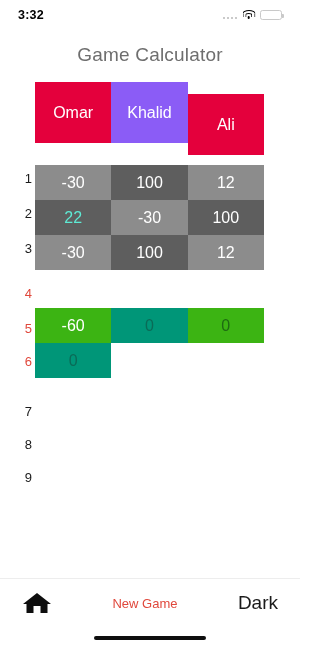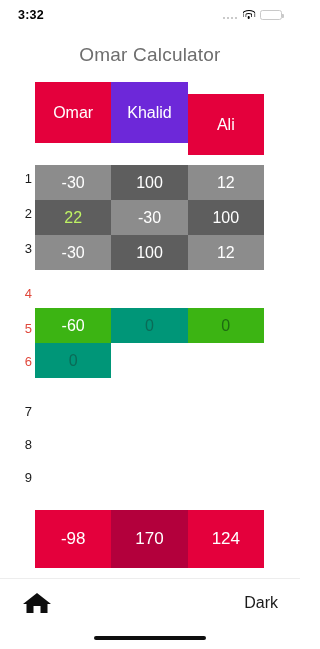--- a/index.html
+++ b/index.html
@@ -78,21 +78,21 @@
     position:absolute; left:0; top:578px; width:300px; height:1px;
     background:#ededed;
   }
   .toolbar {
     position:absolute; left:0; top:579px; width:300px; height:48px;
     display:flex; align-items:center; justify-content:space-between;
     padding:0 22px;
   }
   .home-icon { width:30px; height:24px; display:block; }
   .toolbar-mid { font-size:13px; color:#e0483c; }
-  .toolbar-right { font-size:16px; color:#1b1b1b; }
+  .toolbar-right { font-size:19px; color:#1b1b1b; }
 
   .home-indicator {
     position:absolute; left:50%; transform:translateX(-50%);
     bottom:9px; width:112px; height:4.5px; background:#0e0e0e; border-radius:3px;
   }
 </style>
 </head>
 <body>
 
 <div class="phone">
@@ -110,36 +110,36 @@
         <span class="w1"></span>
           <span class="w2"></span>
           <span class="w3"></span>
       </span>
       <span class="battery">
         <span class="fill"></span><span class="cap"></span>
       </span>
     </div>
   </div>
 
-  <div class="app-title">Omar Calculator</div>
+  <div class="app-title">Game Calculator</div>
 
   <div class="grid-wrap row players" id="players-row">
       <div class="cell" style="background: rgb(228, 0, 60);">Omar</div>
-      <div class="cell" style="background: #6d28d9;">Khalid</div>
+      <div class="cell" style="background: #8b5cf6;">Khalid</div>
       <div class="cell" style="background: rgb(228, 0, 60); margin-top: 12px;">Ali</div>
     </div>
 
   <div class="grid-wrap block-a" id="block-a">
       <div class="row">
         <div class="cell" style="background: rgb(140, 140, 140); color: rgb(255, 255, 255);">-30</div>
         <div class="cell" style="background: rgb(94, 94, 94); color: rgb(255, 255, 255);">100</div>
         <div class="cell" style="background: rgb(140, 140, 140); color: rgb(255, 255, 255);">12</div>
       </div>
       <div class="row">
-        <div class="cell" style="background: rgb(94, 94, 94); color: #bef264;">22</div>
+        <div class="cell" style="background: rgb(94, 94, 94); color: #5eead4;">22</div>
         <div class="cell" style="background: rgb(140, 140, 140); color: rgb(255, 255, 255);">-30</div>
         <div class="cell" style="background: rgb(94, 94, 94); color: rgb(255, 255, 255);">100</div>
       </div>
       <div class="row">
         <div class="cell" style="background: rgb(140, 140, 140); color: rgb(255, 255, 255);">-30</div>
         <div class="cell" style="background: rgb(94, 94, 94); color: rgb(255, 255, 255);">100</div>
         <div class="cell" style="background: rgb(140, 140, 140); color: rgb(255, 255, 255);">12</div>
       </div>
     </div>
 
@@ -161,30 +161,26 @@
       <div class="rownum" style="top: 207px; color: rgb(27, 27, 27);">2</div>
       <div class="rownum" style="top: 242px; color: rgb(27, 27, 27);">3</div>
       <div class="rownum" style="top: 287px; color: rgb(224, 72, 60);">4</div>
       <div class="rownum" style="top: 322px; color: rgb(224, 72, 60);">5</div>
       <div class="rownum" style="top: 355px; color: rgb(224, 72, 60);">6</div>
       <div class="rownum" style="top: 405px; color: rgb(27, 27, 27);">7</div>
       <div class="rownum" style="top: 438px; color: rgb(27, 27, 27);">8</div>
       <div class="rownum" style="top: 471px; color: rgb(27, 27, 27);">9</div>
     </div>
 
-  <div class="grid-wrap row totals" id="totals-row">
-      <div class="cell" style="background: rgb(228, 0, 60);">-98</div>
-      <div class="cell" style="background: rgb(179, 0, 60);">170</div>
-      <div class="cell" style="background: rgb(228, 0, 60);">124</div>
-    </div>
 
   <div class="toolbar-sep"></div>
   <div class="toolbar">
     <span>
       <svg class="home-icon" viewBox="0 0 30 24">
         <path d="M15 2 L29 13 L25.5 13 L25.5 22 L18.5 22 L18.5 15 L11.5 15 L11.5 22 L4.5 22 L4.5 13 L1 13 Z" fill="#0d0d0d"></path>
       </svg>
     </span>
+    <span class="toolbar-mid">New Game</span>
     <span class="toolbar-right">Dark</span>
   </div>
 
   <div class="home-indicator"></div>
 </div>
 
 </body></html>

